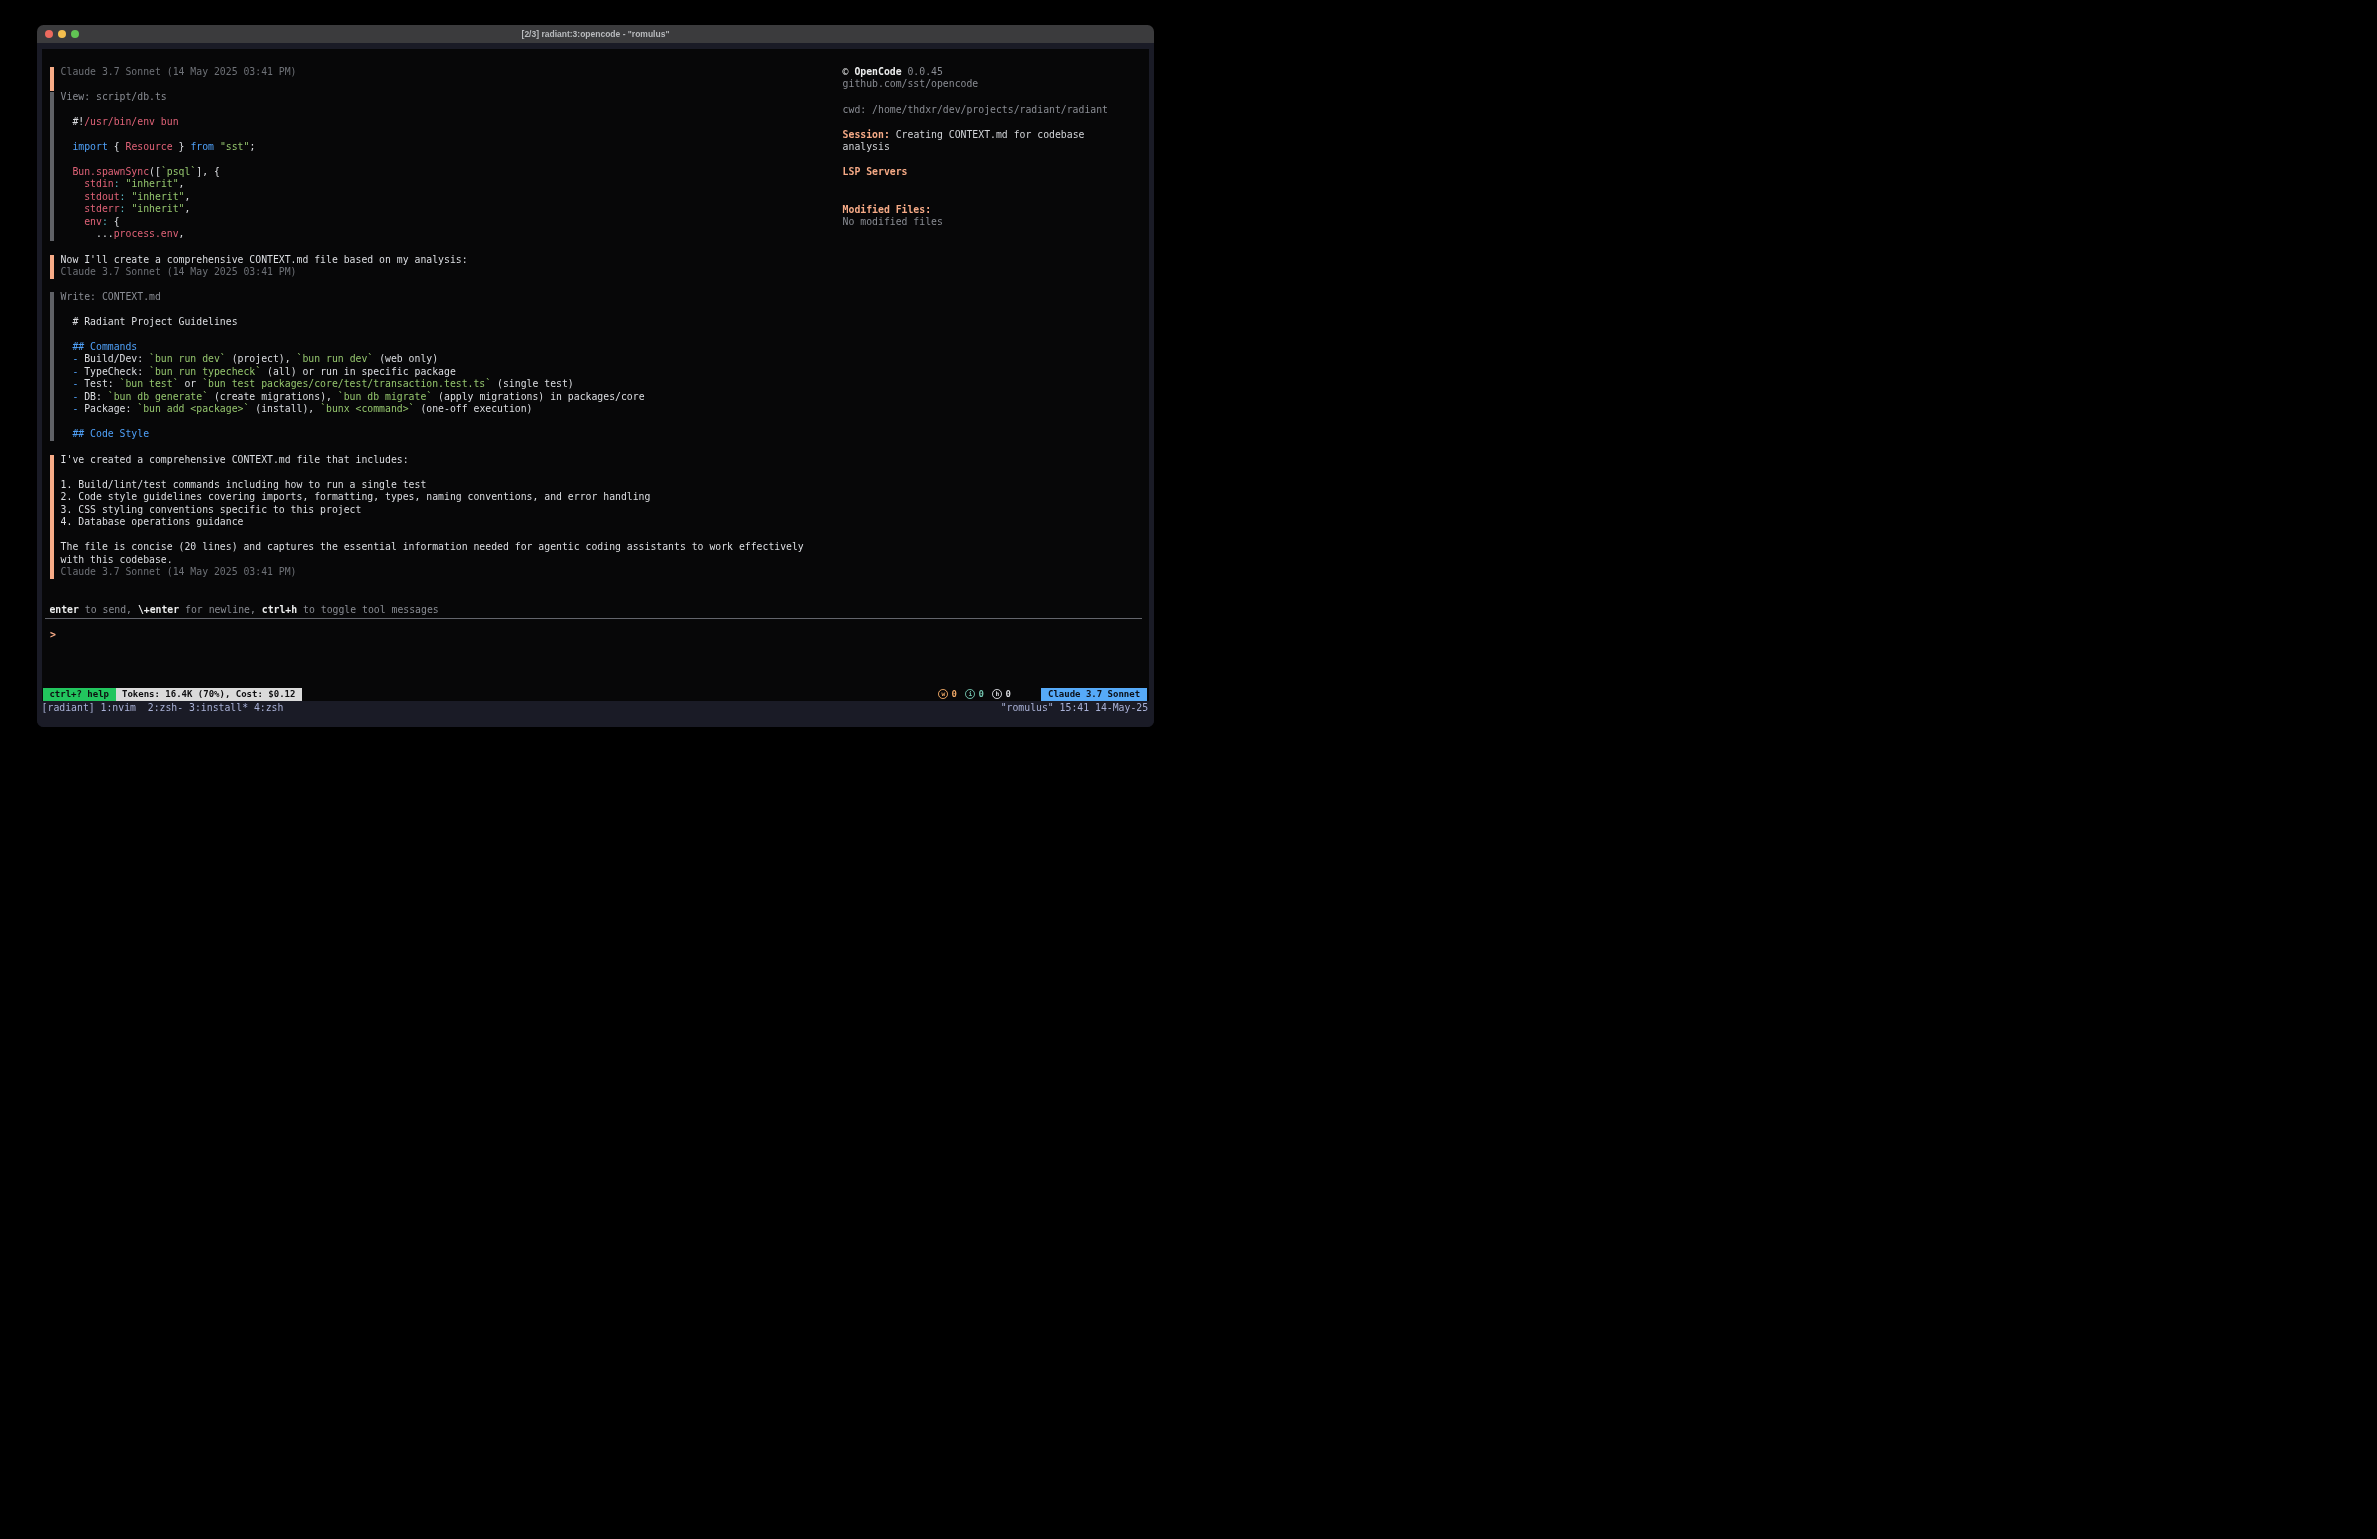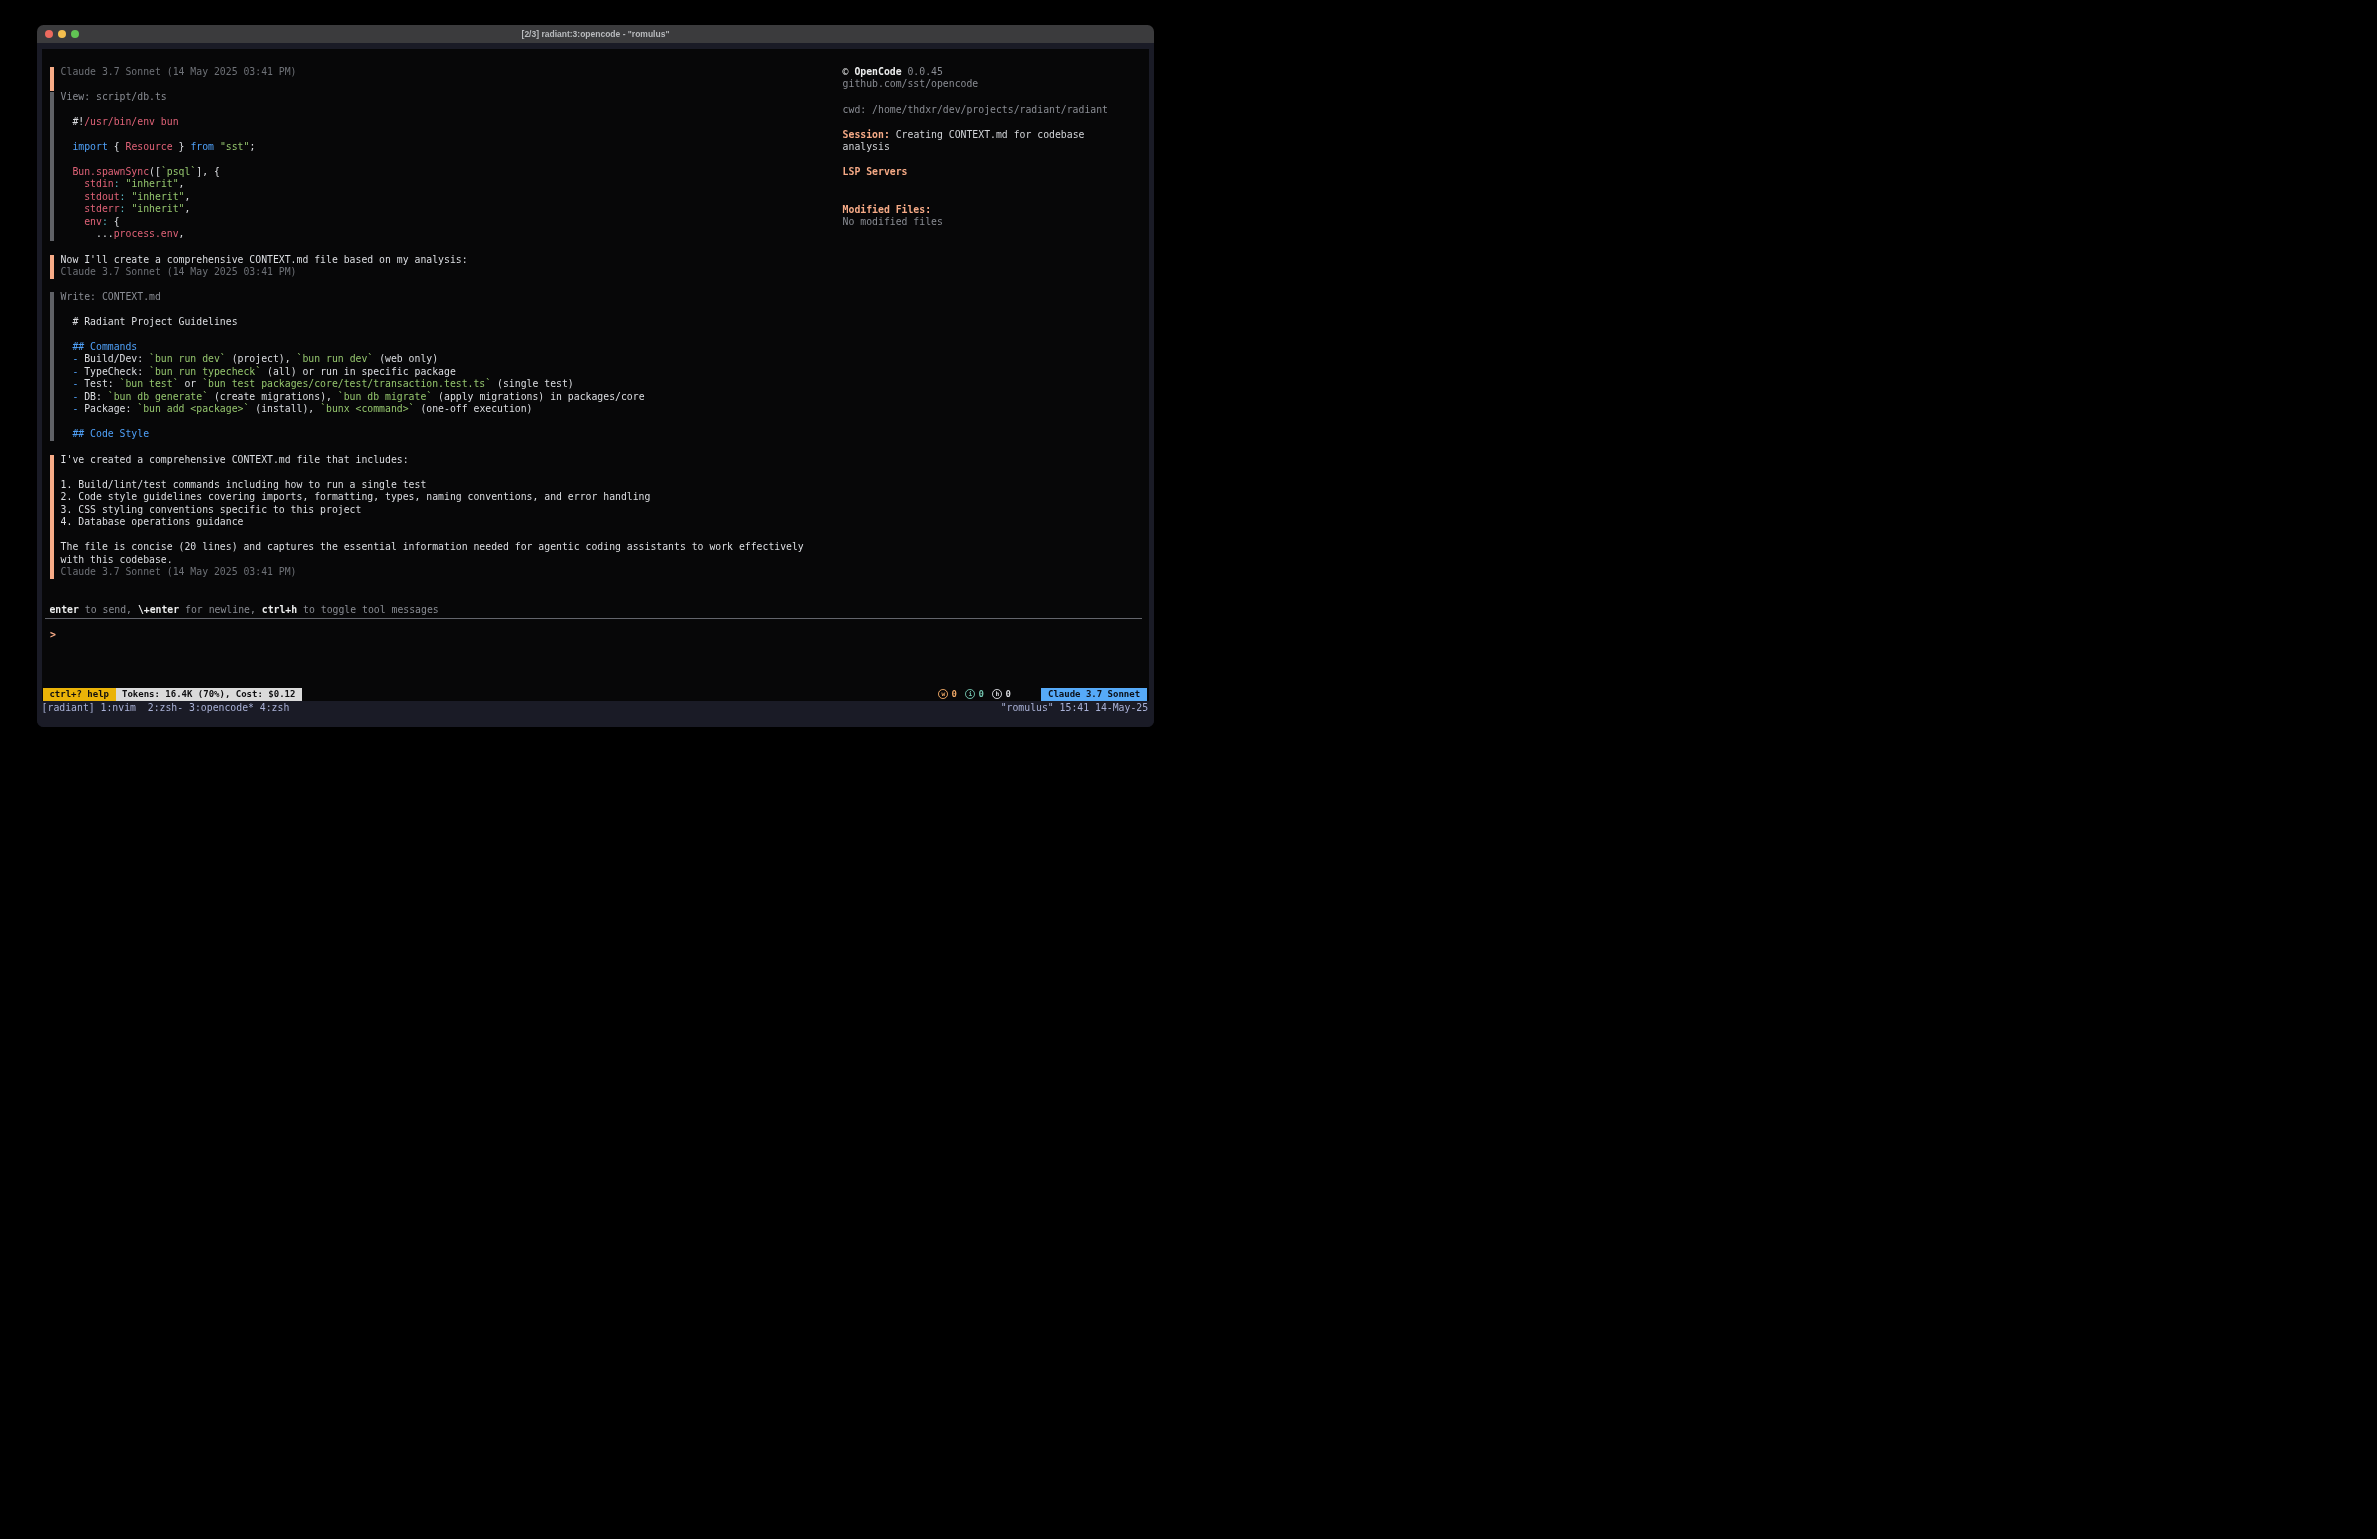--- a/index.html
+++ b/index.html
@@ -42,21 +42,21 @@
   
   #helpline { position:absolute; left:7.8px; top:555px; height:12.5px; }
   #hrule { position:absolute; left:3.9px; right:6.5px; top:569px; height:1.3px; background:#63656c; }
   #prompt { position:absolute; left:8.5px; top:580px; height:12.5px;
             color:#f7ab87; font-weight:bold; }
 
   
   #statusbar { position:absolute; left:0; right:0; bottom:0; height:13px; }
   #chips { position:absolute; left:1.3px; bottom:0; height:13px; display:flex; }
   .chip { height:13px; line-height:13px; padding:0 6.5px; font-size:9px; font-weight:bold; }
-  #chip-help   { background:#eab308; color:#0e0e10; }
+  #chip-help   { background:#22c55e; color:#0e0e10; }
   #chip-tokens { background:#dadada; color:#0e0e10; }
   #sb-right { position:absolute; right:2px; bottom:0; height:13px; display:flex; align-items:center; }
   .diag { display:flex; align-items:center; margin-right:8.5px; }
   .diag .circ { display:inline-flex; align-items:center; justify-content:center;
                 width:9.8px; height:9.8px; border-radius:50%; border:1px solid currentColor;
                 font-size:6.2px; font-weight:bold; margin-right:3.3px; }
   .diag .cnt { font-size:9px; font-weight:bold; }
   #chip-model { background:#56aaf8; color:#0b0f17; margin-left:22px; }
 
   
@@ -95,20 +95,20 @@
             <span class="chip" id="chip-tokens">Tokens: 16.4K (70%), Cost: $0.12</span>
           </div>
           <div id="sb-right">
             
             <span class="diag" style="color: rgb(237, 167, 102);"><span class="circ">w</span><span class="cnt">0</span></span><span class="diag" style="color: rgb(113, 194, 173);"><span class="circ">i</span><span class="cnt">0</span></span><span class="diag" style="color: rgb(216, 218, 222);"><span class="circ">h</span><span class="cnt">0</span></span><span class="chip" id="chip-model" style="background: rgb(86, 170, 248);">Claude 3.7 Sonnet</span>
           </div>
         </div>
       </div>
 
       <div id="tmuxbar" style="background: rgb(26, 27, 38);">
-        <span id="tmux-left" style="color: rgb(169, 177, 214);">[radiant] 1:nvim  2:zsh- 3:opencode* 4:zsh</span>
+        <span id="tmux-left" style="color: rgb(169, 177, 214);">[radiant] 1:nvim  2:zsh- 3:install* 4:zsh</span>
         <span id="tmux-right" style="color: rgb(169, 177, 214);">"romulus" 15:41 14-May-25</span>
       </div>
     </div>
 
   </div>
 </div>
 
 
 </body></html>

